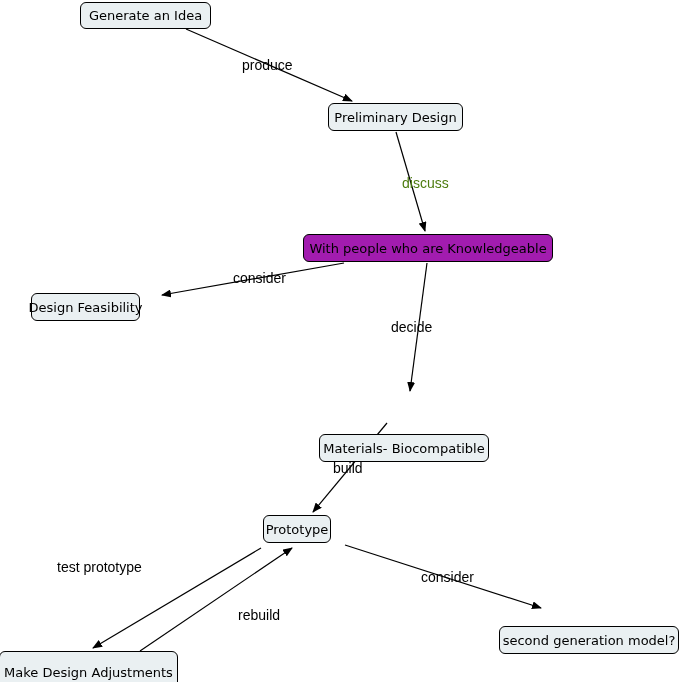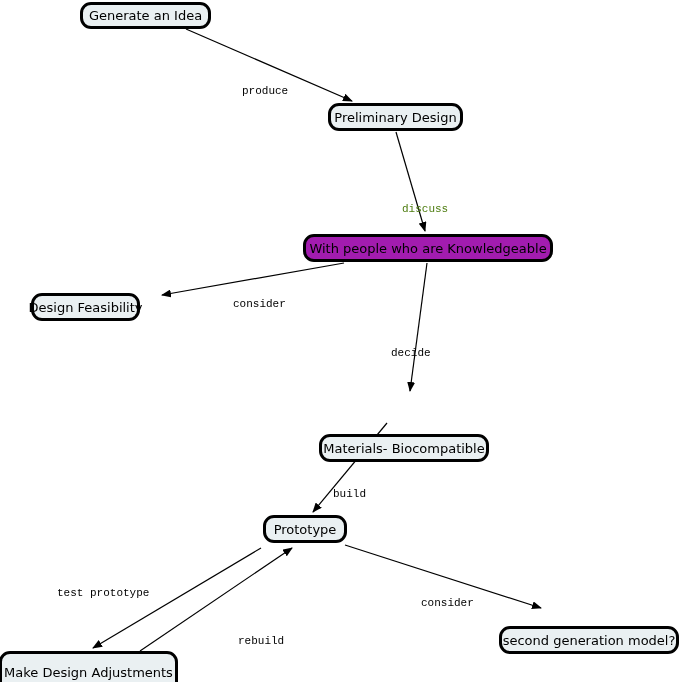--- a/index.html
+++ b/index.html
@@ -23,44 +23,43 @@
     left: 0;
     top: 0;
     width: 683px;
     height: 682px;
     pointer-events: none;
   }
   .node {
     position: absolute;
     box-sizing: border-box;
     background: #eaf0f2;
-    border: 3px solid #0f172a;
-    border-radius: 11px;
+    border: 1px solid #0f172a;
+    border-radius: 6px;
     display: flex;
     align-items: center;
     justify-content: center;
     color: #000000;
     font-family: "DejaVu Sans", sans-serif;
     font-size: 13px;
     line-height: 1;
     white-space: nowrap;
     padding: 0 10px;
   }
   .node-label {
     display: block;
   }
   .edge-label {
     position: absolute;
     color: #000000;
-    font-family: Liberation Mono, monospace;
-    font-size: 11px;
+    font-family: Liberation Sans, sans-serif;
+    font-size: 14px;
     line-height: 1;
     white-space: nowrap;
     background: transparent;
-    margin-top: 28px;
   }
 </style>
 </head>
 <body>
 
 <div id="canvas">
 
   <svg id="edge-layer" viewBox="0 0 683 682" width="683" height="682" xmlns="http://www.w3.org/2000/svg">
     <defs>
       <marker id="arrowhead" markerWidth="10" markerHeight="8" refX="9" refY="4" orient="auto" markerUnits="userSpaceOnUse">
@@ -88,21 +87,21 @@
       </div>
       <div class="node" style="left: 303px; top: 234px; width: 250px; height: 28px; background: #a21caf; border-color: rgb(0, 0, 0); color: rgb(0, 0, 0);">
         <span class="node-label">With people who are Knowledgeable</span>
       </div>
       <div class="node" style="left: 31px; top: 293px; width: 109px; height: 28px; background: rgb(234, 240, 242); border-color: rgb(0, 0, 0); color: rgb(0, 0, 0);">
         <span class="node-label">Design Feasibility</span>
       </div>
       <div class="node" style="left: 319px; top: 394px; width: 170px; height: 28px; background: rgb(234, 240, 242); border-color: rgb(0, 0, 0); color: rgb(0, 0, 0); margin-top: 40px;">
         <span class="node-label">Materials- Biocompatible</span>
       </div>
-      <div class="node" style="left: 263px; top: 515px; width: 84px; height: 28px; background: rgb(234, 240, 242); border-color: rgb(0, 0, 0); color: rgb(0, 0, 0);">
+      <div class="node" style="left: 263px; top: 515px; width: 68px; height: 28px; background: rgb(234, 240, 242); border-color: rgb(0, 0, 0); color: rgb(0, 0, 0);">
         <span class="node-label">Prototype</span>
       </div>
       <div class="node" style="left: 499px; top: 626px; width: 180px; height: 28px; background: rgb(234, 240, 242); border-color: rgb(0, 0, 0); color: rgb(0, 0, 0);">
         <span class="node-label">second generation model?</span>
       </div>
       <div class="node" style="left: -1px; top: 651px; width: 179px; height: 43px; background: rgb(234, 240, 242); border-color: rgb(0, 0, 0); color: rgb(0, 0, 0);">
         <span class="node-label">Make Design Adjustments</span>
       </div>
     </div>
   <div id="edge-label-layer">

